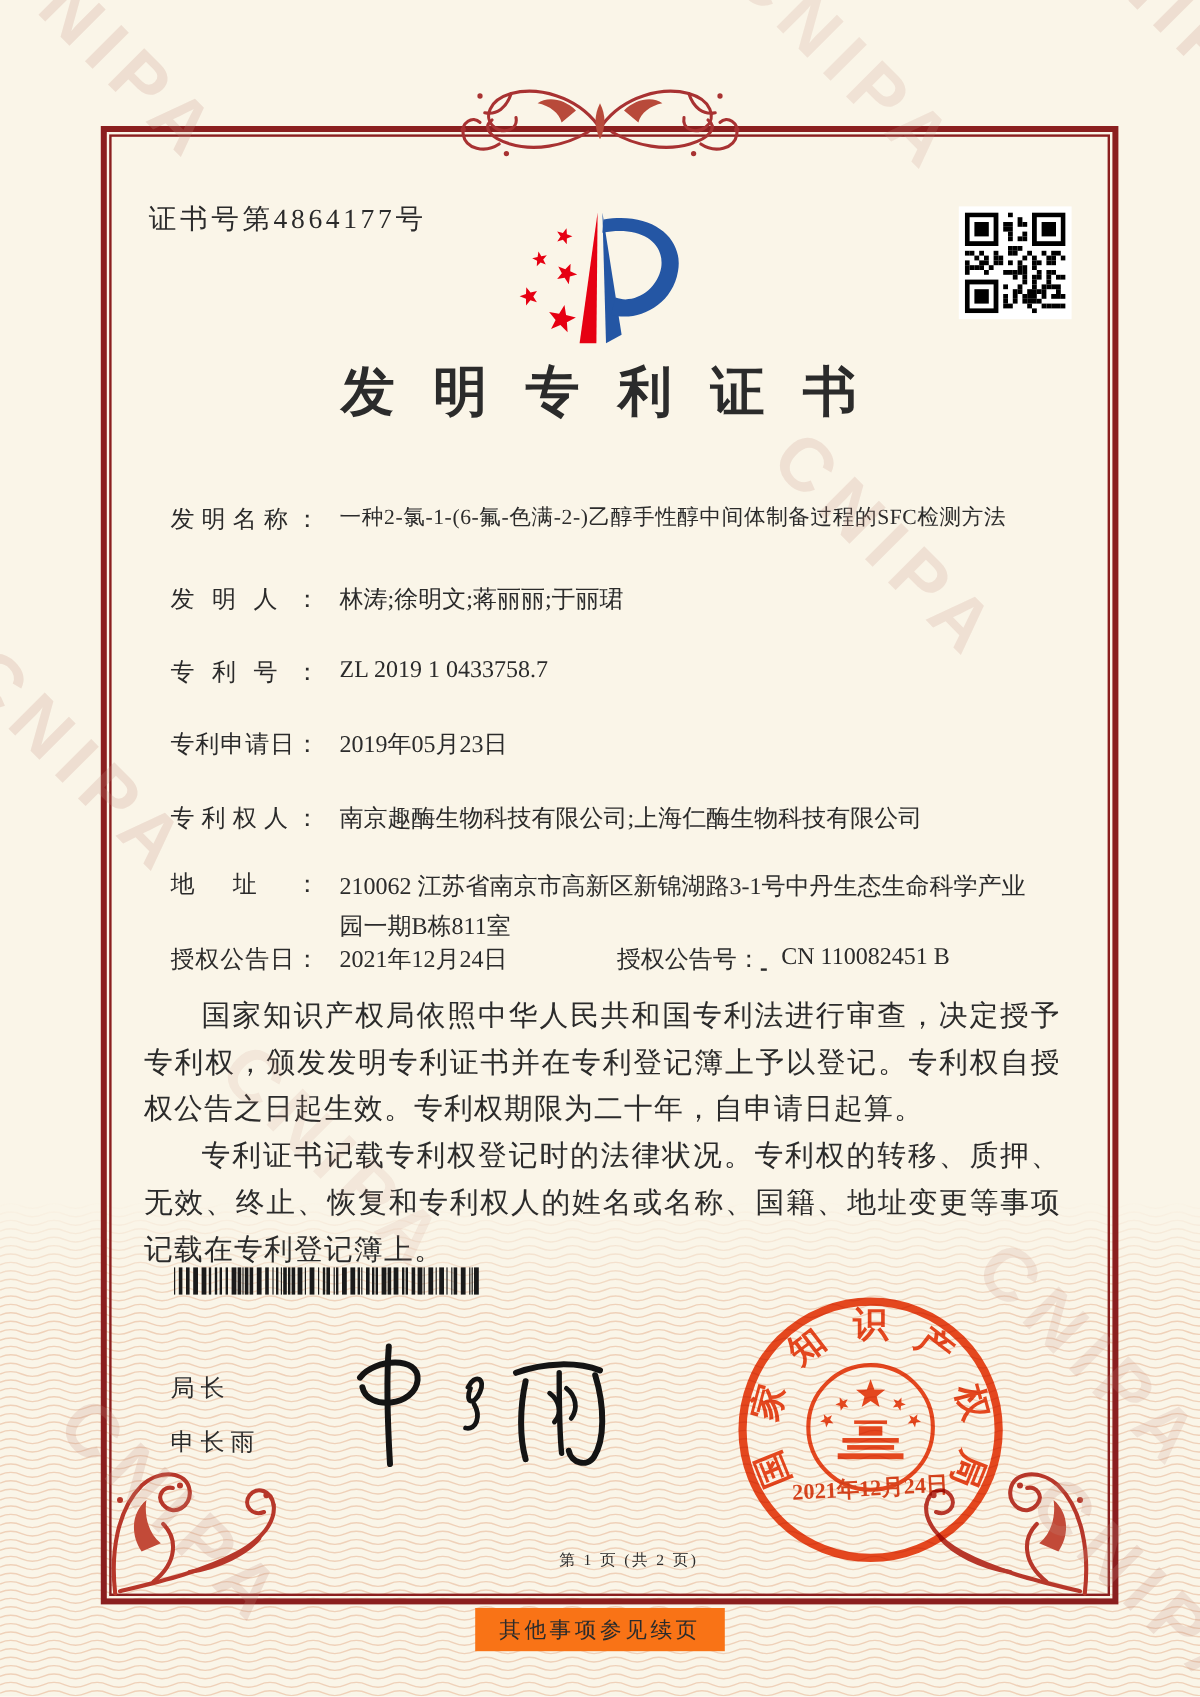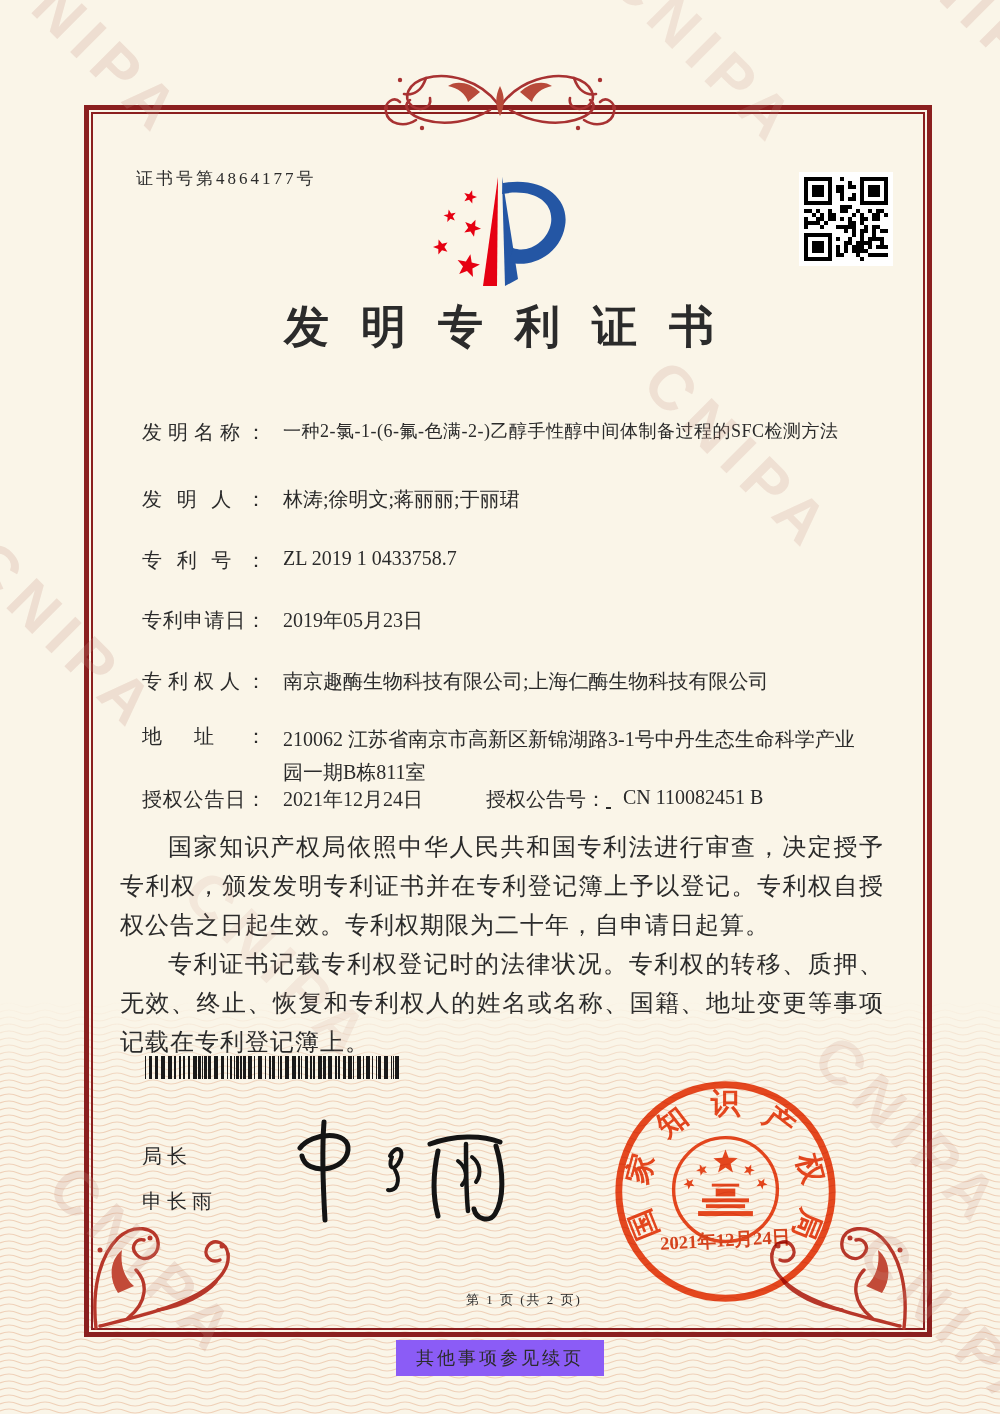--- a/index.html
+++ b/index.html
@@ -18,52 +18,52 @@
 
   .frame{position:absolute;left:84px;top:105px;width:848px;height:1232px;
          border:5px solid var(--frame);box-sizing:border-box;z-index:1;}
   .frame::before{content:"";position:absolute;inset:2px;border:2px solid var(--frame);}
 
   .orn{position:absolute;z-index:2;}
   #ornTop{left:330px;top:62px;}
   #ornBL{left:88px;top:1198px;}
   #ornBR{left:702px;top:1198px;transform:scaleX(-1);}
 
-  .cert-no{position:absolute;left:136px;top:167px;font-size:17px;letter-spacing:3px;z-index:3;}
+  .cert-no{position:absolute;left:124px;top:167px;font-size:23px;letter-spacing:3px;z-index:3;}
   .logo{position:absolute;left:424px;top:164px;z-index:3;}
   .qr{position:absolute;left:799px;top:172px;background:#fff;padding:5px;z-index:3;}
 
   .title{position:absolute;left:0;right:0;top:297px;margin:0;text-align:center;
          font-size:45px;font-weight:bold;letter-spacing:32px;padding-left:30px;z-index:3;font-family:Liberation Mono, monospace;}
 
   .row{position:absolute;left:142px;z-index:3;font-size:20px;white-space:nowrap;}
   .lbl{display:inline-block;width:124px;text-align:justify;text-align-last:justify;
        -moz-text-align-last:justify;vertical-align:top;}
   .val{display:inline-block;margin-left:12px;vertical-align:top;}
   .row-name .val{font-size:18px;letter-spacing:0.5px;}
   .row-addr .val{white-space:normal;width:585px;line-height:33px;}
-  .pair2{margin-left:58px;text-decoration:underline;}
+  .pair2{margin-left:86px;text-decoration:underline;}
   .lbl2{display:inline-block;}
 
   .paras{position:absolute;left:120px;top:828px;width:764px;z-index:3;}
   .paras p{margin:0;font-size:24px;line-height:39px;text-indent:2em;text-align:justify;
            letter-spacing:1px;}
 
   #barcode{position:absolute;left:145px;top:1056px;z-index:3;}
 
   .signer{position:absolute;left:142px;z-index:3;font-size:20px;letter-spacing:5px;}
   .signer.t1{top:1143px;} .signer.t2{top:1188px;}
   #signature{position:absolute;left:262px;top:1106px;z-index:4;}
 
   #seal{position:absolute;left:608px;top:1074px;z-index:5;opacity:0.93;mix-blend-mode:multiply;}
 
   .pagefoot{position:absolute;left:0;right:0;top:1291px;text-align:center;font-size:13px;
             letter-spacing:2px;z-index:3;padding-left:48px;}
   .note-wrap{position:absolute;left:0;right:0;top:1340px;text-align:center;z-index:3;}
-  .note{display:inline-block;background:#8b5cf6;padding:6px 20px;font-size:18px;letter-spacing:3px;}
+  .note{display:inline-block;background:#f97316;padding:6px 20px;font-size:18px;letter-spacing:3px;}
 
   .wm{position:absolute;font-family:"Liberation Sans","DejaVu Sans",sans-serif;font-weight:bold;
       font-size:62px;letter-spacing:10px;color:rgba(196,142,129,0.22);transform:rotate(45deg);
       z-index:6;pointer-events:none;white-space:nowrap;}
 </style>
 </head>
 <body>
 
 <div class="page">
 

